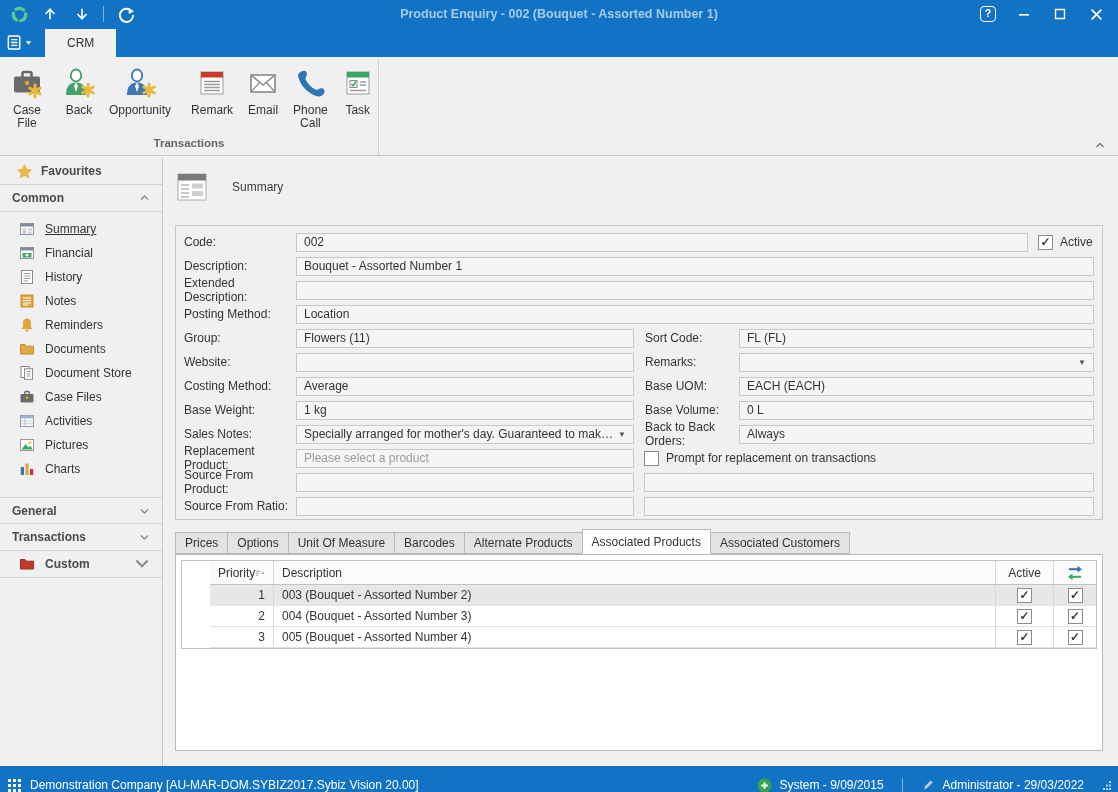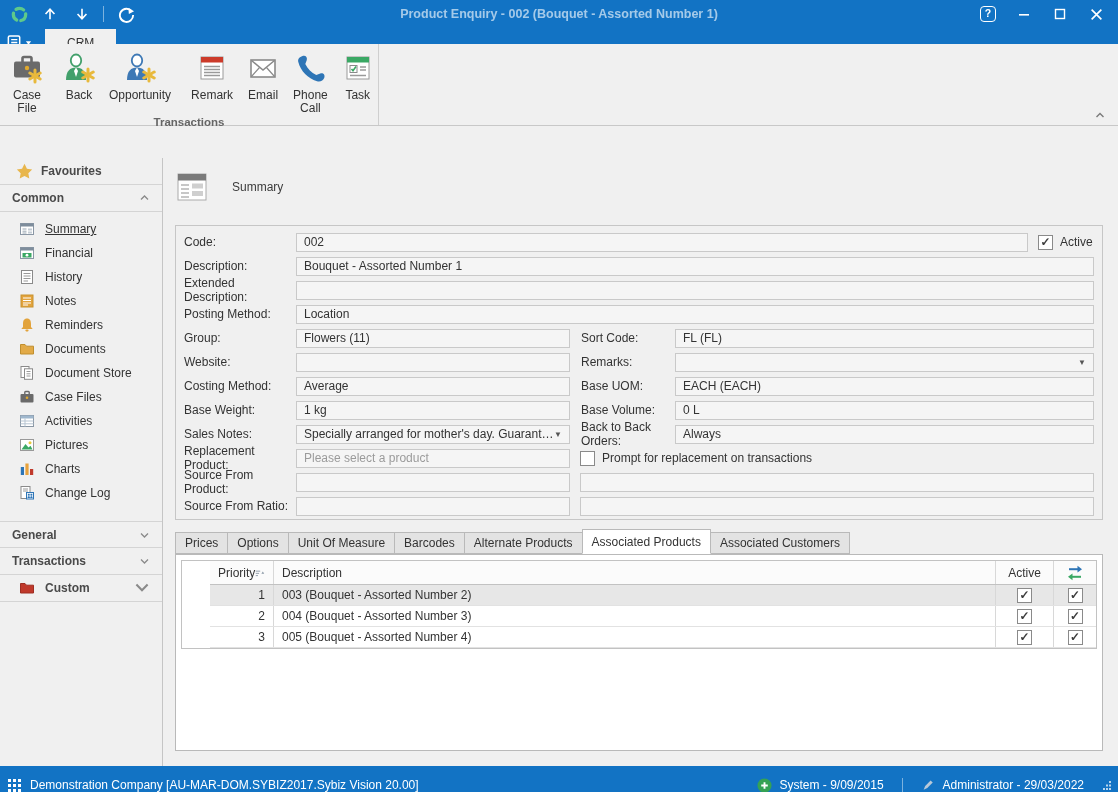--- a/index.html
+++ b/index.html
@@ -15,21 +15,21 @@
   .tb-right { position:absolute; right:4px; top:0; height:28px; display:flex; align-items:center; }
   .tb-btn { width:36px; height:26px; display:flex; align-items:center; justify-content:center; color:#fff; }
   .help-badge { width:16px; height:16px; border:1.4px solid #fff; border-radius:4px; font-size:10.5px; line-height:13px; text-align:center; color:#fff; font-weight:bold; }
 
   
   .tabrow { position:absolute; top:28px; left:0; right:0; height:29px; background:#1273c4; display:flex; align-items:flex-end; }
   .menu-btn { width:38px; height:29px; display:flex; align-items:center; justify-content:center; gap:2px; }
   .crm-tab { height:28px; margin-left:7px; padding:0 22px; background:#f0f0f0; display:flex; align-items:center; color:#333; }
 
   
-  .ribbon { position:absolute; top:44px; left:0; right:0; height:82px; background:#f0f0f0; border-bottom:1px solid #c8c8c8; }
+  .ribbon { position:absolute; top:59px; left:0; right:0; height:97px; background:#f0f0f0; border-bottom:1px solid #c8c8c8; }
   .ribbon-group { position:absolute; left:0; top:0; bottom:0; width:379px; border-right:1px solid #cfcfcf; display:flex; flex-direction:column; }
   .rg-buttons { flex:1; display:flex; align-items:stretch; padding:3px 2px 0 4px; }
   .rbtn { display:flex; flex-direction:column; align-items:center; padding:5px 7px 0; }
   .rbtn svg { width:32px; height:32px; flex:none; }
   .rbtn .lbl { margin-top:5px; text-align:center; line-height:1.12; color:#333; }
   .rbtn-phone .lbl { max-width:40px; }
   .rsep { width:1px; background:#cfcfcf; margin:3px 3px; }
   .rg-label { height:18px; text-align:center; color:#666; font-weight:bold; font-size:11.5px; }
   .ribbon-collapse { position:absolute; right:10px; bottom:3px; width:16px; height:14px; display:flex; align-items:center; justify-content:center; }
 
@@ -57,21 +57,21 @@
 
   .form-box { position:absolute; left:12px; top:67px; width:928px; height:295px; border:1px solid #c6c6c6; padding:4px 8px 0; }
   .frow { height:24px; display:flex; align-items:center; }
   .flabel { width:112px; flex:none; }
   .rlabel { width:105px; flex:none; padding-left:11px; }
   .field { height:19px; background:#f5f5f5; border:1px solid #c9c9c9; display:flex; align-items:center; padding:0 7px; white-space:nowrap; overflow:hidden; color:#333; }
   .field .ph { color:#9b9b9b; }
   .field .dd { margin-left:auto; font-size:8px; color:#555; flex:none; }
   .f-code { width:732px; flex:none; }
   .f-full { flex:1; }
-  .f-left { width:274px; flex:none; }
+  .f-left { width:338px; flex:none; }
   .f-right { flex:1; }
   .ml10 { margin-left:10px; }
   .cb { width:15px; height:15px; background:#fff; border:1px solid #8a8a8a; display:flex; align-items:center; justify-content:center; flex:none; }
   .cb.checked::after { content:"✓"; font-size:12px; font-weight:bold; color:#3c3c3c; margin-top:-1px; }
   .check-wrap { display:flex; align-items:center; gap:7px; }
 
   
   .tab-strip { position:absolute; left:12px; top:372px; height:24px; display:flex; align-items:flex-end; }
   .tab { height:22px; padding:0 9px; display:flex; align-items:center; background:#e3e3e3; border:1px solid #b9b9b9; margin-right:-1px; color:#333; }
   .tab.active { background:#fff; height:25px; position:relative; z-index:2; border-bottom:1px solid #fff; }
@@ -344,31 +344,20 @@
             </svg>
           <span class="lbl">Pictures</span>
         </div>
         <div class="sb-item">
           <svg viewBox="0 0 16 16">
               <rect x="1.8" y="6" width="3.2" height="8" fill="#2e75b6"></rect>
               <rect x="6.4" y="2.5" width="3.2" height="11.5" fill="#e8a23c"></rect>
               <rect x="11" y="8" width="3.2" height="6" fill="#c0392b"></rect>
             </svg>
           <span class="lbl">Charts</span>
-        </div>
-        <div class="sb-item">
-          <svg viewBox="0 0 16 16">
-              <rect x="2" y="1.5" width="9" height="12" fill="#fff" stroke="#8a8a8a"></rect>
-              <path d="M4 4 H9 M4 6 H9" stroke="#9a9a9a" stroke-width="1"></path>
-              <rect x="7.5" y="7.5" width="7" height="6.5" fill="#eaf2fa" stroke="#2e75b6" stroke-width="1"></rect>
-              <circle cx="9.8" cy="9.8" r="1" fill="#2e75b6"></circle>
-              <circle cx="12.4" cy="9.8" r="1" fill="#2e75b6"></circle>
-              <path d="M8.5 13 C8.5 11.8 9.2 11.3 9.8 11.3 C10.4 11.3 11 11.8 11 13 M11.2 13 C11.2 11.8 11.9 11.3 12.4 11.3 C13 11.3 13.6 11.8 13.6 13" fill="#2e75b6"></path>
-            </svg>
-          <span class="lbl">Change Log</span>
         </div>
       </div>
       <div class="sb-header gap-top">
         <span>General</span>
         <span class="chev"><svg width="11" height="8" viewBox="0 0 10 8">
               <path d="M1.5 2.5 L5 6 L8.5 2.5" fill="none" stroke="#8a8a8a" stroke-width="1.3"></path>
             </svg></span>
       </div>
       <div class="sb-header">
         <span>Transactions</span>

